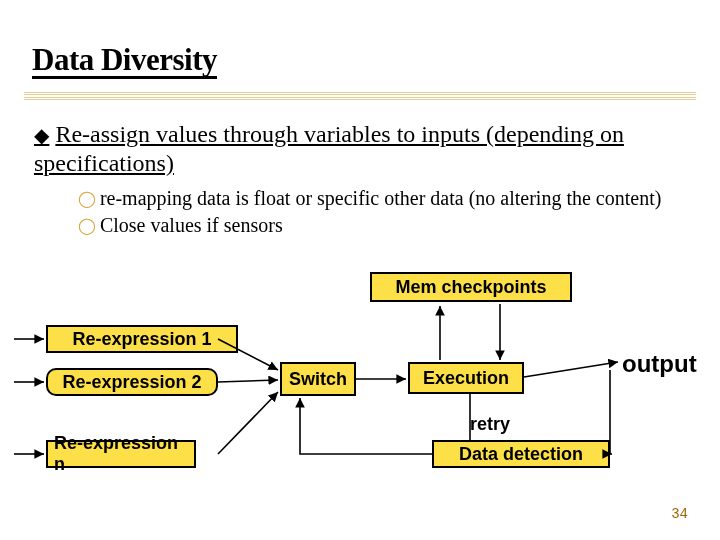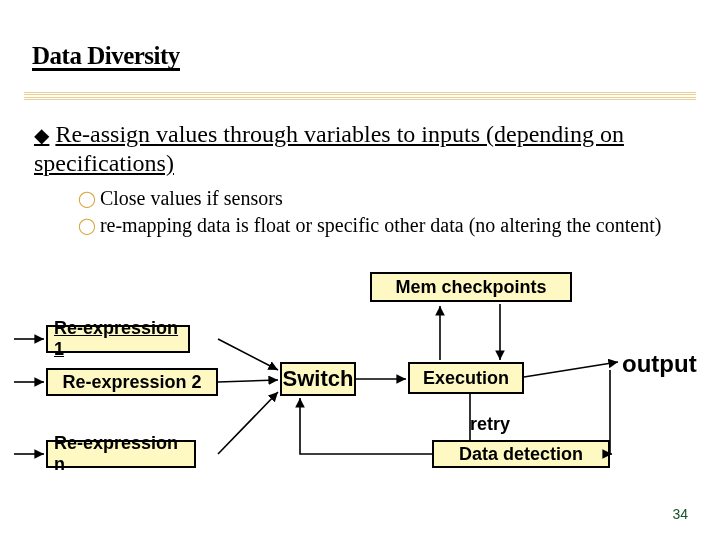--- a/index.html
+++ b/index.html
@@ -10,21 +10,21 @@
     font-family: "Times New Roman", serif;
     position: relative;
     overflow: hidden;
   }
   .title-wrap {
     position: absolute;
     left: 32px;
     top: 42px;
   }
   .title {
-    font-size: 25px;
+    font-size: 31px;
     font-weight: bold;
     color: #000;
     letter-spacing: -0.5px;
   }
   .title-underline {
     height: 3px;
     background: #000;
     margin-top: -2px;
   }
   .gold-line {
@@ -69,49 +69,49 @@
     color: #d9a63b;
     font-family: Arial, sans-serif;
     font-size: 16px;
     margin-right: 4px;
     display: inline-block;
     vertical-align: 1px;
   }
   .box {
     position: absolute;
     border: 2px solid #000;
-    background: #fef9c3;
+    background: #fde047;
     font-family: Arial, Helvetica, sans-serif;
     font-weight: bold;
     font-size: 18px;
     display: flex;
     align-items: center;
     justify-content: center;
     padding: 2px 6px;
   }
-  .box.small { font-size: 22px; }
+  .box.small { font-size: 18px; }
   .output-label {
     position: absolute;
     font-family: Arial, Helvetica, sans-serif;
     font-weight: bold;
     font-size: 24px;
   }
   .retry-label {
     position: absolute;
     font-family: Arial, Helvetica, sans-serif;
     font-weight: bold;
     font-size: 18px;
   }
   .page-num {
     position: absolute;
     right: 32px;
     bottom: 18px;
-    font-family: Liberation Sans, sans-serif;
+    font-family: Liberation Mono, monospace;
     font-size: 14px;
-    color: #14532d;
+    color: #a16207;
   }
   svg.lines {
     position: absolute;
     left: 0; top: 0;
     width: 720px; height: 540px;
     pointer-events: none;
   }
 </style>
 </head>
 <body>
@@ -121,35 +121,35 @@
   <div class="title-underline"></div>
 </div>
 <div class="gold-line"></div>
 
 <div class="bullet-main">
   <span class="marker">◆</span><span>Re-assign values through variables to inputs (depending on specifications)</span>
 </div>
 
 <div class="sub-list">
   <div class="sub-item">
-    <span class="marker">◯</span><span>Close values if sensors</span>
+    <span class="marker">◯</span><span>re-mapping data is float or specific other data (no altering the content)</span>
   </div>
   <div class="sub-item">
-    <span class="marker">◯</span><span>re-mapping data is float or specific other data (no altering the content)</span>
+    <span class="marker">◯</span><span>Close values if sensors</span>
   </div>
 </div>
 
 <div class="box" style="left:370px; top:272px; width:202px; height:30px;">
     <span>Mem checkpoints</span>
   </div>
 
-<div class="box" style="left:46px; top:325px; width:144px; height:28px;text-decoration:underline;">
+<div class="box" style="left:46px; top:325px; width:192px; height:28px;">
     <span>Re-expression 1</span>
   </div>
-<div class="box" style="left:46px; top:368px; width:172px; height:28px;">
+<div class="box" style="left:46px; top:368px; width:172px; height:28px;border-radius:10px;">
     <span>Re-expression 2</span>
   </div>
 <div class="box" style="left:46px; top:440px; width:150px; height:28px;">
     <span>Re-expression n</span>
   </div>
 
 <div class="box small" style="left:280px; top:362px; width:76px; height:34px;">
     <span>Switch</span>
   </div>
 

